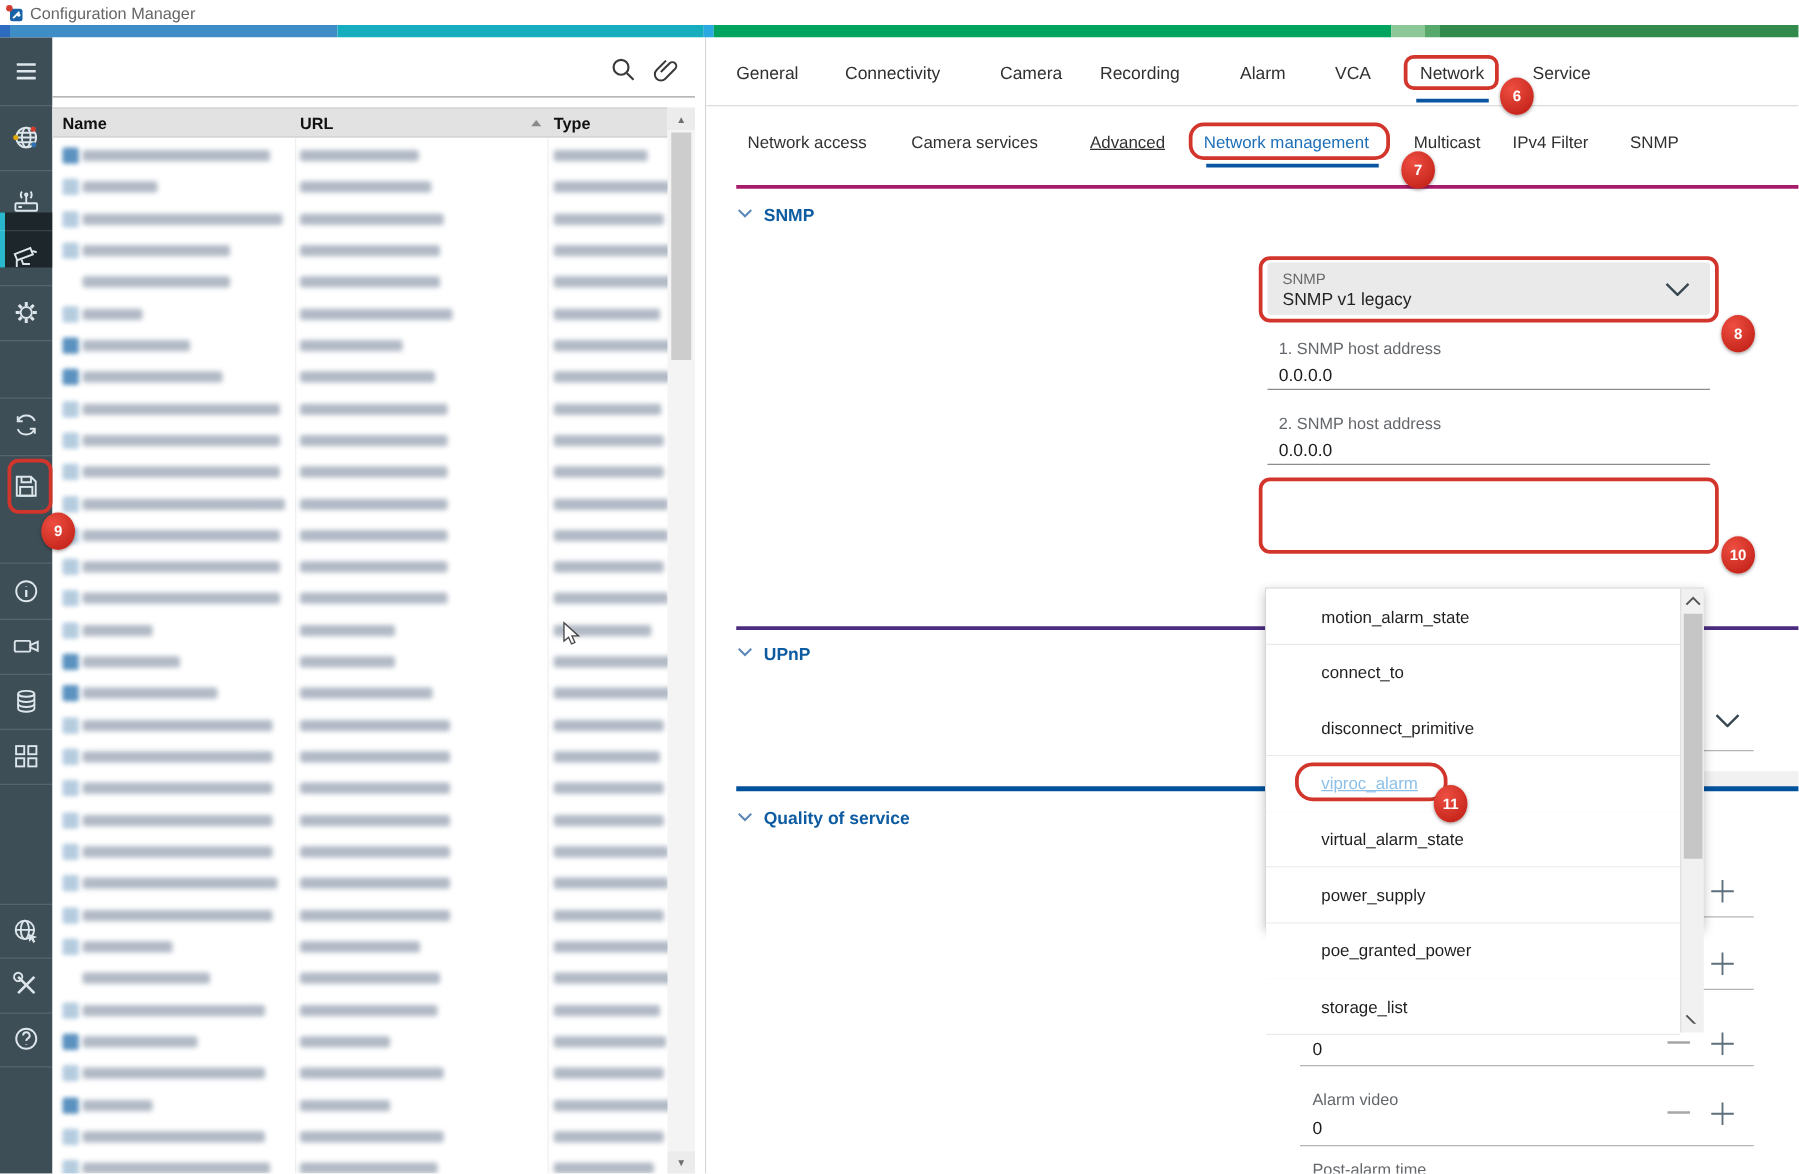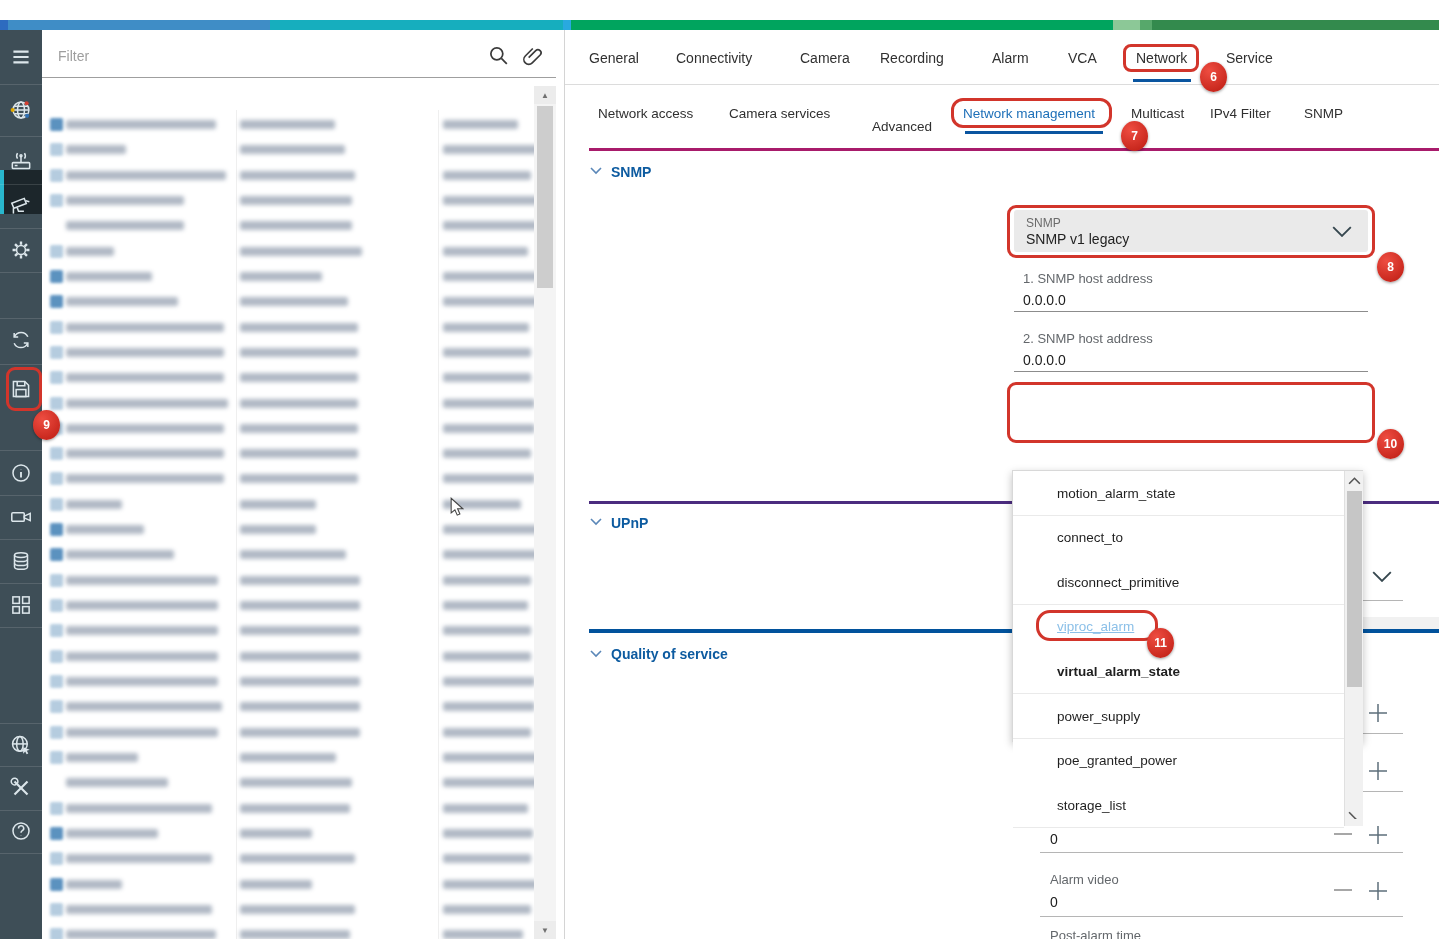--- a/index.html
+++ b/index.html
@@ -77,20 +77,29 @@
   
   .anno{position:absolute;border:3px solid var(--anno-red);border-radius:10px;z-index:70;pointer-events:none}
   .badge{position:absolute;width:27px;height:30px;border-radius:50%;background:radial-gradient(circle at 35% 30%,#ee4d41,#c8271d 75%);color:#fff;font-size:12px;font-weight:bold;display:flex;align-items:center;justify-content:center;z-index:80;box-shadow:0 1px 3px rgba(0,0,0,.4)}
   #cursor{position:absolute;z-index:90;pointer-events:none}
 </style>
 </head>
 <body>
 
 <div id="app">
 
+  <div id="titlebar">
+    <svg class="abs" style="left:4px;top:3px" width="15" height="15" viewBox="0 0 15 15">
+      <rect x="4" y="4" width="10" height="10" rx="2" fill="#1b63a8"></rect>
+      <path d="M6.5 11.5l5-5" stroke="#fff" stroke-width="1.6"></path>
+      <circle cx="3.5" cy="3.5" r="2.6" fill="#d23f31"></circle>
+      <circle cx="11" cy="9" r="1.4" fill="#fff"></circle>
+    </svg>
+    <span id="app-title">Configuration Manager</span>
+  </div>
 
   <div id="brand-stripe">
       <div style="width: 8px; background: rgb(45, 107, 191);"></div>
       <div style="width: 262px; background: rgb(63, 141, 198);"></div>
       <div style="width: 293px; background: rgb(22, 174, 190);"></div>
       <div style="width: 8px; background: rgb(41, 169, 224);"></div>
       <div style="width: 542px; background: rgb(0, 164, 94);"></div>
       <div style="width: 27px; background: rgb(140, 200, 151);"></div>
       <div style="width: 12px; background: rgb(87, 168, 107);"></div>
       <div style="width: 287px; background: rgb(51, 138, 77);"></div>
@@ -214,29 +223,34 @@
       <div class="sb-item" style="top: 788px;">
         <svg width="26" height="26" viewBox="0 0 24 24" fill="none" stroke="#dce6eb" stroke-width="1.4">
           <circle cx="12" cy="12" r="7.4"></circle>
           <path d="M9.7 9.6a2.4 2.4 0 1 1 3.5 2.1c-.8.5-1.2 1-1.2 2"></path>
           <path d="M12 16.3v.3" stroke-width="1.8"></path>
         </svg>
       </div>
     </div>
 
   <div id="left-panel">
-    <input id="filter-input" placeholder="Filter" style="">
     <svg class="abs" style="left:444px;top:13px;cursor:pointer" width="26" height="26" viewBox="0 0 24 24" fill="none" stroke="#3a3a3a" stroke-width="1.6">
       <circle cx="10" cy="10" r="5.5"></circle>
         <path d="M14.2 14.2l5 5"></path>
     </svg>
     <svg class="abs" style="left:478px;top:13px;cursor:pointer" width="26" height="26" viewBox="0 0 24 24" fill="none" stroke="#3a3a3a" stroke-width="1.5">
       <path d="M8 13.5l6.5-6.5a2.9 2.9 0 0 1 4.1 4.1l-7.3 7.3a4.5 4.5 0 0 1-6.4-6.4l6.9-6.9"></path>
     </svg>
     <div class="lp-divider"></div>
+    <div id="table-header">
+        <span style="left: 8px;">Name</span>
+        <span style="left: 198px;">URL</span>
+        <span style="left: 401px;">Type</span>
+        <div class="sort-tri" style="left: 383px;"></div>
+      </div>
     <div id="device-rows">
       <div class="colline" style="left:194px"></div>
       <div class="colline" style="left:396px"></div>
     <div class="trow" style="top: 2px;">
           <div class="row-icon it1"></div>
           <div class="bar" style="left: 24px; width: 150px;"></div>
           <div class="bar" style="left: 198px; width: 95px;"></div>
           <div class="bar" style="left: 401px; width: 75px;"></div>
         </div>
         <div class="trow" style="top: 27.32px;">
@@ -447,21 +461,21 @@
         <div class="tab" style="left: 427px; top: 20px;">Alarm</div>
         <div class="tab" style="left: 503px; top: 20px;">VCA</div>
         <div class="tab" style="left: 571px; top: 20px;">Network</div>
         <div class="tab-underline" style="left: 568px; top: 49px; width: 58px;"></div>
         <div class="tab" style="left: 661px; top: 20px;">Service</div>
       </div>
     <div class="hline" style="left:0;top:54px;width:874px"></div>
     <div id="sub-tabs">
         <div class="subtab" style="left: 33px; top: 76px;">Network access</div>
         <div class="subtab" style="left: 164px; top: 76px;">Camera services</div>
-        <div class="subtab" style="left: 307px; top: 89px;">Advanced</div>
+        <div class="subtab" style="left: 307px; top: 76px; text-decoration: underline;">Advanced</div>
         <div class="tab-underline" style="left: 400px; top: 101px; width: 138px;"></div>
         <div class="subtab" style="left: 398px; top: 76px; color: var(--subtab-active);">Network management</div>
         <div class="subtab" style="left: 566px; top: 76px;">Multicast</div>
         <div class="subtab" style="left: 645px; top: 76px;">IPv4 Filter</div>
         <div class="subtab" style="left: 739px; top: 76px;">SNMP</div>
       </div>
 
     <div class="sec-divider" style="left:24px;top:118px;height:3px;background:var(--magenta)"></div>
     <svg class="sec-chev" style="left:25px;top:137px" width="12" height="8" viewBox="0 0 12 8" fill="none" stroke="#5a87b8" stroke-width="1.6">
         <path d="M1 1l5 5 5-5"></path>
@@ -530,21 +544,21 @@
       </svg>
   </div>
 
 
   <div id="trap-dropdown">
     <div id="dd-items">
         <div class="dd-item" style="top: 0px;">motion_alarm_state</div>
         <div class="dd-item" style="top: 44.6px;">connect_to</div>
         <div class="dd-item" style="top: 89.2px;">disconnect_primitive</div>
         <div class="dd-item hl" style="top: 133.8px; text-decoration: underline;">viproc_alarm</div>
-        <div class="dd-item" style="top: 178.4px; font-weight: bold;">virtual_alarm_state</div>
+        <div class="dd-item" style="top: 178.4px;">virtual_alarm_state</div>
         <div class="dd-item" style="top: 223px;">power_supply</div>
         <div class="dd-item" style="top: 267.6px;">poe_granted_power</div>
         <div class="dd-item" style="top: 312.2px;">storage_list</div>
       </div>
     <div id="dd-scroll">
       <svg class="dd-chev" style="top:6px" width="13" height="8" viewBox="0 0 12 7" fill="none" stroke="#555" stroke-width="1.5">
           <path d="M1 6l5-5 5 5"></path>
         </svg>
       <div id="dd-thumb"></div>
       <svg class="dd-chev" style="top:340px" width="13" height="8" viewBox="0 0 12 7" fill="none" stroke="#555" stroke-width="1.5">

